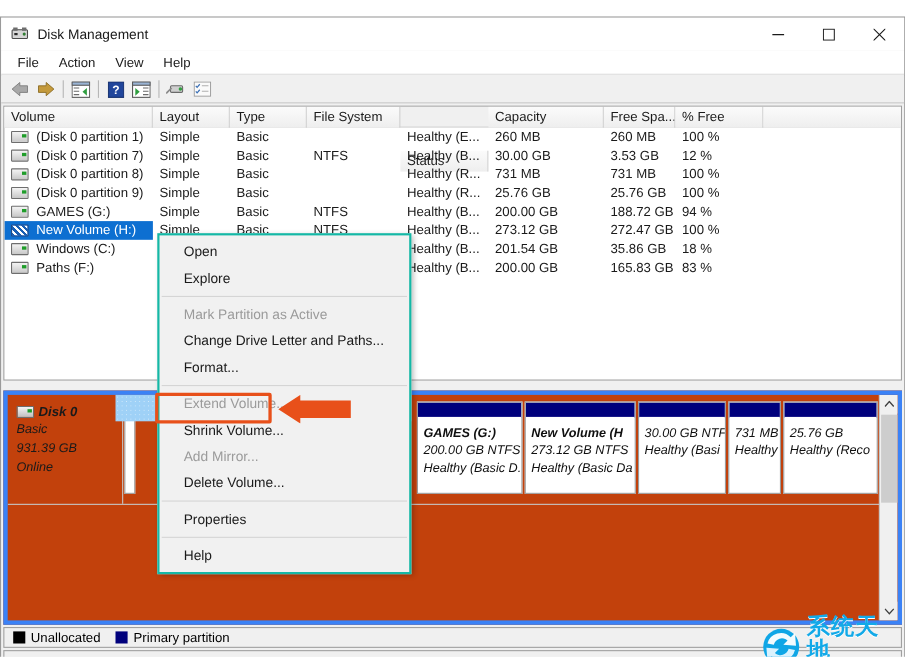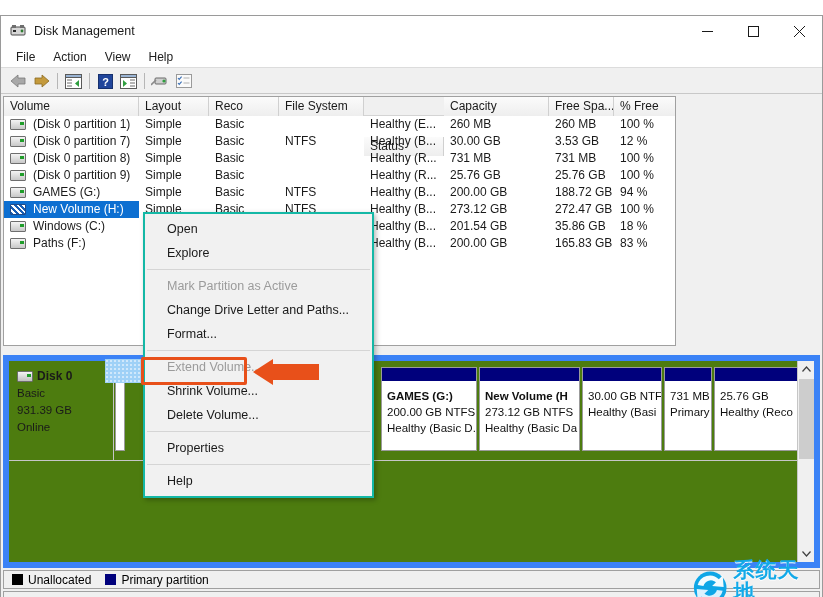--- a/index.html
+++ b/index.html
@@ -101,21 +101,21 @@
     width: 1px; height: 16px;
     background: #b6b6b6;
     margin: 0 4px;
     flex: none;
   }
 
   
   #listpane {
     position: absolute;
     left: 2px; top: 80px;
-    width: 673px; height: 250px;
+    width: 817px; height: 250px;
     background: #ffffff;
     border: 1px solid #a0a0a0;
     box-sizing: border-box;
     overflow: hidden;
   }
   #list-header {
     position: absolute;
     left: 0; top: 0;
     width: 100%; height: 19px;
     background: #f0f0f0;
@@ -200,24 +200,25 @@
     left: 2px; top: 331px;
     width: 817px; height: 8px;
     background: #f0f0f0;
   }
 
   
   #diskpane {
     position: absolute;
     left: 2px; top: 339px;
     width: 817px; height: 213px;
-    background: #4d7c0f;
-    border: 6px solid #3b82f6;
+    background: #c2410c;
+    border: 4px solid #3b82f6;
     box-sizing: border-box;
     overflow: hidden;
+    font-style: italic;
   }
   .disk-row {
     position: absolute;
     left: 0;
     width: 798px;
     box-sizing: border-box;
   }
   #disk-row-0 { top: 0; height: 100px; border-bottom: 1px solid #c6c6c6; }
   #disk-row-1 { top: 101px; height: 100px; }
 
@@ -526,21 +527,21 @@
         <path d="M2 9 L3.2 10.4 L5.6 7.6" stroke="#3a6fb5" stroke-width="1.1" fill="none"></path>
         <path d="M7.5 4 H13.5 M7.5 9 H13.5" stroke="#b0b0b0" stroke-width="1"></path>
       </svg>
     </div>
   </div>
 
   <div id="listpane">
     <div id="list-header">
         <div class="hcell" style="width: 135px;">Volume</div>
         <div class="hcell" style="width: 70px;">Layout</div>
-        <div class="hcell" style="width: 70px;">Reco</div>
+        <div class="hcell" style="width: 70px;">Type</div>
         <div class="hcell" style="width: 85px;">File System</div>
         <div class="hcell" style="width: 80px; margin-top: 40px;">Status</div>
         <div class="hcell" style="width: 105px;">Capacity</div>
         <div class="hcell" style="width: 65px;">Free Spa...</div>
         <div class="hcell" style="width: 80px;">% Free</div>
         <div class="hcell" style="width: 128px;"></div>
       </div>
     <div id="rows">
         <div class="vrow">
           <div class="cell c-volume" style="width: 135px;">
@@ -688,21 +689,21 @@
             <div class="pbar" style="background: rgb(0, 0, 124);"></div>
             <div class="pbody">
               <div>30.00 GB NTF!</div>
               <div>Healthy (Basi</div>
             </div>
           </div>
           <div class="part" style="left: 549px; width: 48px;">
             <div class="pbar" style="background: rgb(0, 0, 124);"></div>
             <div class="pbody">
               <div>731 MB</div>
-              <div>Primary</div>
+              <div>Healthy</div>
             </div>
           </div>
           <div class="part" style="left: 599px; width: 86px;">
             <div class="pbar" style="background: rgb(0, 0, 124);"></div>
             <div class="pbody">
               <div>25.76 GB</div>
               <div>Healthy (Reco</div>
             </div>
           </div>
         </div>
@@ -742,20 +743,21 @@
   <div id="ctxmenu">
       <div class="ctx-item">Open</div>
       <div class="ctx-item">Explore</div>
       <div class="ctx-sep"></div>
       <div class="ctx-item disabled">Mark Partition as Active</div>
       <div class="ctx-item">Change Drive Letter and Paths...</div>
       <div class="ctx-item">Format...</div>
       <div class="ctx-sep"></div>
       <div class="ctx-item disabled">Extend Volume...</div>
       <div class="ctx-item" id="ctx-shrink">Shrink Volume...</div>
+      <div class="ctx-item disabled">Add Mirror...</div>
       <div class="ctx-item">Delete Volume...</div>
       <div class="ctx-sep"></div>
       <div class="ctx-item">Properties</div>
       <div class="ctx-sep"></div>
       <div class="ctx-item">Help</div>
     </div>
 
   <div id="shrink-box"></div>
   <div id="red-arrow">
     <svg width="72" height="26" viewBox="0 0 72 26">

